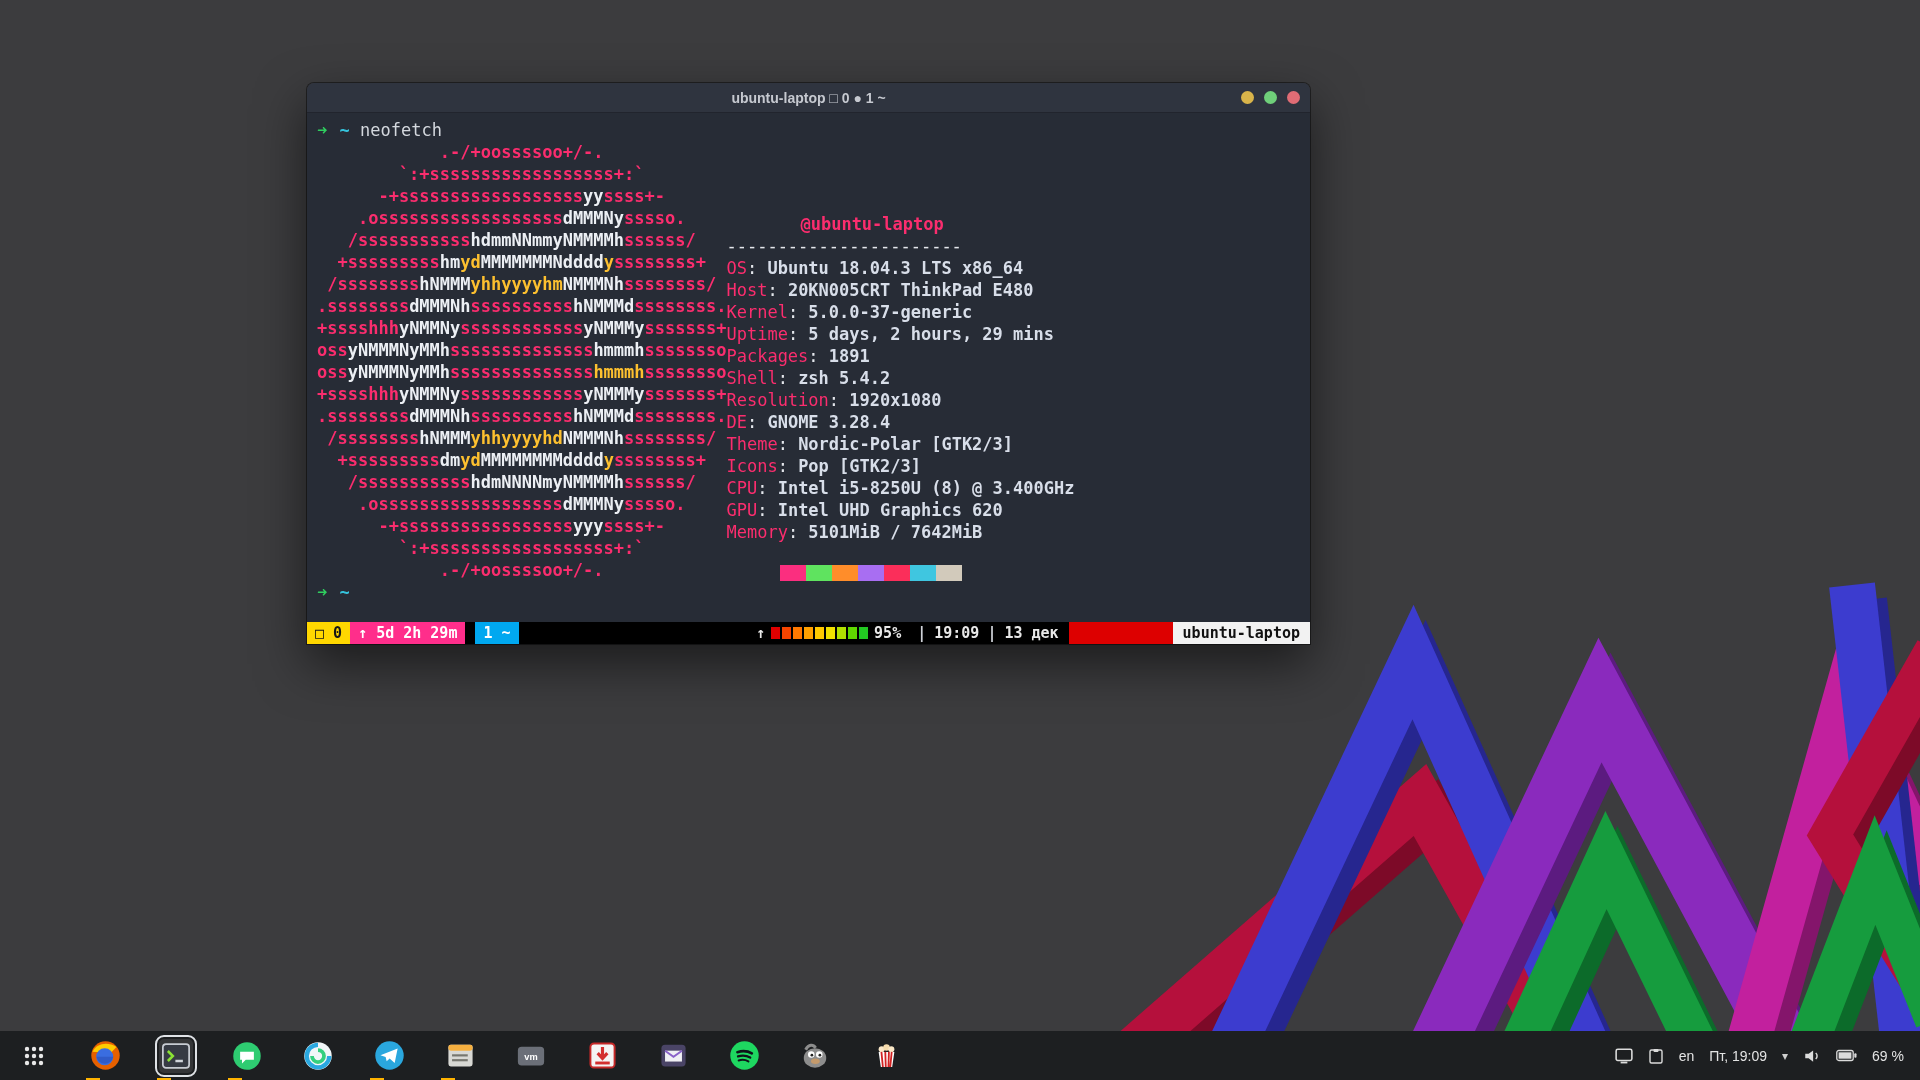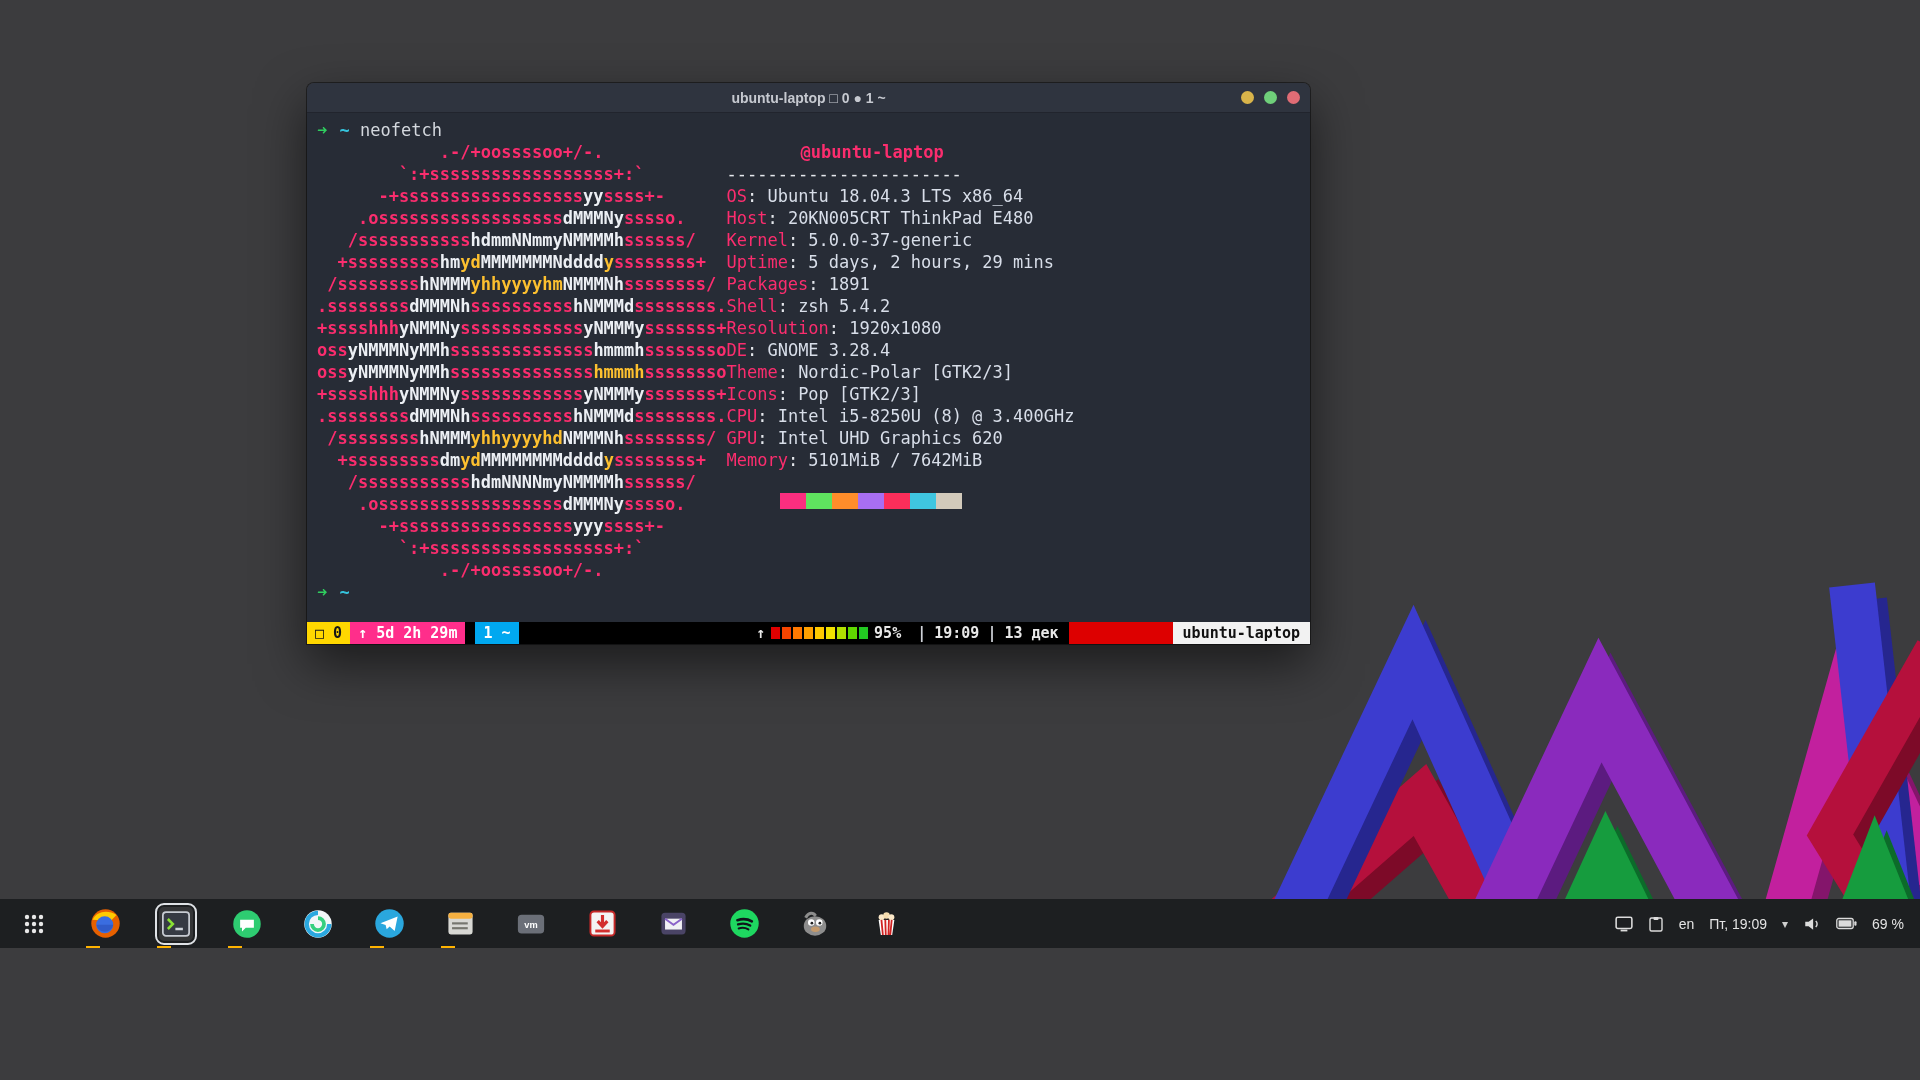--- a/index.html
+++ b/index.html
@@ -1,19 +1,19 @@
 <!DOCTYPE html>
 <html style="--desktop-bg: #3c3c3e; --taskbar-bg: #1d1f21; --terminal-bg: #272c36; --titlebar-bg: #2f343f; --term-text: #d8dee9; --accent-pink: #fb2d6e; --accent-yellow: #fdc02f; --ascii-white: #eceff4; --prompt-green: #2fce5f; --prompt-cyan: #35c3dc;"><head>
 <meta charset="utf-8">
 <style>
   * { margin:0; padding:0; box-sizing:border-box; }
   html,body { width:1920px; height:1080px; overflow:hidden; }
   body { font-family:"Liberation Sans", sans-serif; background:var(--desktop-bg,#3c3c3e); }
 
-  .desktop { position:relative; width:1920px; height:948px; background:var(--desktop-bg,#3c3c3e); overflow:hidden; }
+  .desktop { position:relative; width:1920px; height:1080px; background:var(--desktop-bg,#3c3c3e); overflow:hidden; }
   .wallpaper { position:absolute; left:0; top:0; width:1920px; height:1080px; pointer-events:none; }
 
   
   .window { position:absolute; left:307px; top:83px; width:1003px; height:561px;
             display:flex; flex-direction:column; border-radius:7px 7px 0 0;
             box-shadow:0 20px 50px rgba(0,0,0,.55), 0 0 0 1px rgba(0,0,0,.45); }
   .titlebar { height:30px; flex:0 0 30px; background:var(--titlebar-bg,#2f343f);
               border-radius:7px 7px 0 0; border-bottom:1px solid #21242d;
               display:flex; align-items:center; justify-content:center; position:relative; }
   .title { color:#c6c9d0; font-size:14px; font-weight:bold; }
@@ -22,34 +22,34 @@
   .wbtn.min { background:#d9b44a; } .wbtn.max { background:#6fcf7a; } .wbtn.close { background:#e06c75; }
 
   .term-body { flex:1 1 auto; background:var(--terminal-bg,#272c36); padding:6px 10px 0 10px;
                font-family:"DejaVu Sans Mono", monospace; font-size:17px; line-height:22px;
                color:var(--term-text,#d8dee9); overflow:hidden; }
   .prompt-line { white-space:pre; }
   .arrow { color:var(--prompt-green,#2fce5f); font-weight:bold; margin-right:1.2ch; }
   .tilde { color:var(--prompt-cyan,#35c3dc); font-weight:bold; margin-right:1ch; }
   .cmd { color:#d4d8de; }
 
-  .neofetch { display:flex; align-items:flex-start; }
+  .neofetch { display:flex; align-items:flex-end; }
   .ascii { font-family:inherit; font-size:inherit; line-height:22px; font-weight:700; }
   .ascii div { white-space:pre; }
   .c-p { color:var(--accent-pink,#fb2d6e); }
   .c-w { color:var(--ascii-white,#eceff4); }
   .c-y { color:var(--accent-yellow,#fdc02f); }
 
   .info { }
   .info-title { color:var(--accent-pink,#fb2d6e); font-weight:bold; padding-left:74px; }
   .info-underline { color:#e4e7ec; }
   .info-row { white-space:pre; }
   .info-label { color:var(--accent-pink,#fb2d6e); font-weight:normal; }
   .info-sep { color:#e4e7ec; }
-  .info-value { color:var(--term-text,#d8dee9); }
+  .info-value { color:var(--term-text,#d8dee9);font-weight:bold; }
   .swatches { margin-top:22px; padding-left:28px; height:16px; line-height:0; }
   .swatch { display:inline-block; width:26px; height:16px; }
 
   
   .tmux-bar { flex:0 0 22px; height:22px; background:#000; display:flex; align-items:center;
               font-family:"DejaVu Sans Mono", monospace; font-size:15px; font-weight:bold;
               line-height:22px; color:#e8e8e8; white-space:pre; }
   .tseg { padding:0 8px; height:22px; display:inline-flex; align-items:center; }
   #tseg-session { margin-left:10px; }
   .tfill { flex:1 1 auto; }

